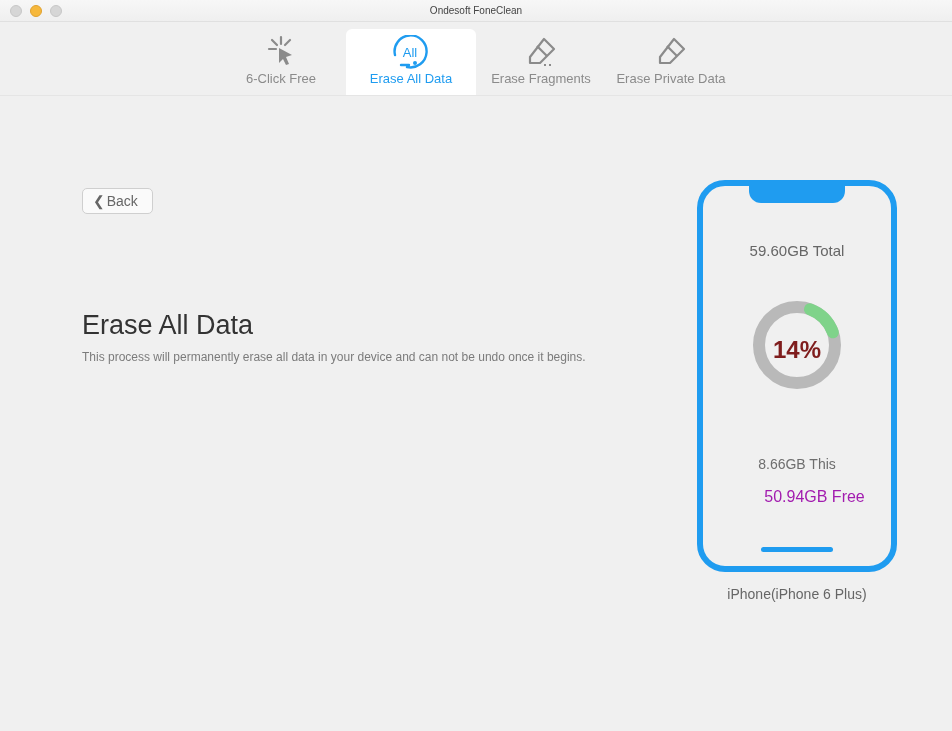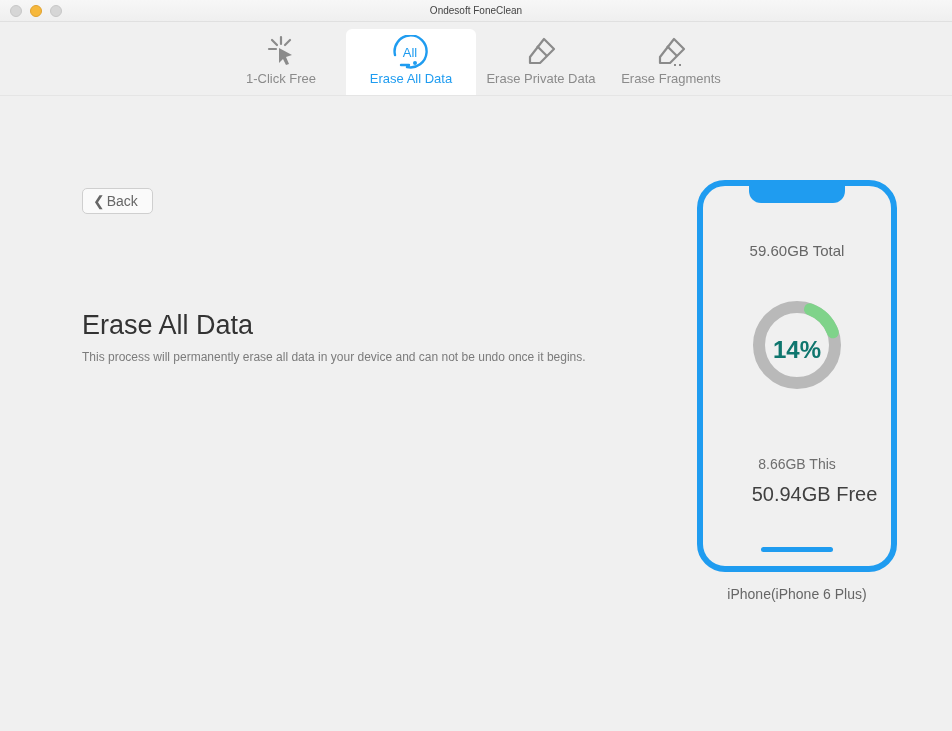--- a/index.html
+++ b/index.html
@@ -170,35 +170,35 @@
     color: #666;
   }
   .phone .donut-wrap { margin-top: 36px; }
   .phone .pct {
     position: absolute;
     top: 150px;
     width: 100%;
     text-align: center;
     font-size: 24px;
     font-weight: 600;
-    color: #0f766e;
+    color: #7f1d1d;
   }
   .phone .used {
     position: absolute;
     bottom: 94px;
     font-size: 14px;
     color: #6e6e6e;
     width:100%;
     text-align:center;
   }
   .phone .free {
     position: absolute;
     bottom: 60px;
-    font-size: 20px;
-    color: #404040;
+    font-size: 16px;
+    color: #a21caf;
     width:100%;
     text-align:center;
     padding-left:35px;
   }
   .device-label {
     margin-top: 14px;
     font-size: 14px;
     color: #666;
   }
 </style>
@@ -221,60 +221,60 @@
       <svg width="32" height="34" viewBox="0 0 32 34">
         <g stroke="#8b8b8b" stroke-width="2.2" fill="none" stroke-linecap="round">
           <line x1="16" y1="2" x2="16" y2="9"></line>
           <line x1="4" y1="14" x2="11" y2="14"></line>
           <line x1="7" y1="5" x2="12" y2="10"></line>
           <line x1="25" y1="5" x2="20" y2="10"></line>
         </g>
         <path d="M14 13 L27 20 L21 22 L24 29 L21 30 L18 24 L14 28 Z" fill="#8b8b8b"></path>
       </svg>
     </span>
-    <span class="tab-label">1-Click Free</span>
+    <span class="tab-label">6-Click Free</span>
   </div>
 
   <div class="tab active">
     <span class="tab-icon">
       <svg width="40" height="34" viewBox="0 0 40 34">
         <path d="M4 20 A16 16 0 1 1 16 32" fill="none" stroke="#1f9cf0" stroke-width="2.4" stroke-linecap="round"></path>
         <text x="19" y="22" font-size="13" fill="#1f9cf0" text-anchor="middle" font-family="Arial" font-weight="500">All</text>
         <circle cx="24" cy="28" r="2" fill="#1f9cf0"></circle>
         <path d="M10 30 L18 30" stroke="#1f9cf0" stroke-width="2.4" stroke-linecap="round"></path>
       </svg>
     </span>
     <span class="tab-label">Erase All Data</span>
-  </div>
-
-  <div class="tab">
-    <span class="tab-icon">
-      <svg width="34" height="34" viewBox="0 0 34 34">
-        <g fill="none" stroke="#8b8b8b" stroke-width="2.2" stroke-linejoin="round">
-          <path d="M20 4 L30 14 L16 28 L6 28 L6 22 Z"></path>
-          <line x1="13" y1="11" x2="23" y2="21"></line>
-        </g>
-      </svg>
-    </span>
-    <span class="tab-label">Erase Private Data</span>
   </div>
 
   <div class="tab">
     <span class="tab-icon">
       <svg width="34" height="34" viewBox="0 0 34 34">
         <g fill="none" stroke="#8b8b8b" stroke-width="2.2" stroke-linejoin="round">
           <path d="M20 4 L30 14 L16 28 L6 28 L6 22 Z"></path>
           <line x1="13" y1="11" x2="23" y2="21"></line>
         </g>
         <line x1="20" y1="30" x2="30" y2="30" stroke="#8b8b8b" stroke-width="2" stroke-dasharray="2 3"></line>
       </svg>
     </span>
     <span class="tab-label">Erase Fragments</span>
   </div>
 
+  <div class="tab">
+    <span class="tab-icon">
+      <svg width="34" height="34" viewBox="0 0 34 34">
+        <g fill="none" stroke="#8b8b8b" stroke-width="2.2" stroke-linejoin="round">
+          <path d="M20 4 L30 14 L16 28 L6 28 L6 22 Z"></path>
+          <line x1="13" y1="11" x2="23" y2="21"></line>
+        </g>
+      </svg>
+    </span>
+    <span class="tab-label">Erase Private Data</span>
+  </div>
+
 </div>
 
 <div class="content">
 
   <div class="left-pane">
     <button class="back-btn">
       <span class="chev">❮</span>
       <span>Back</span>
     </button>
 

